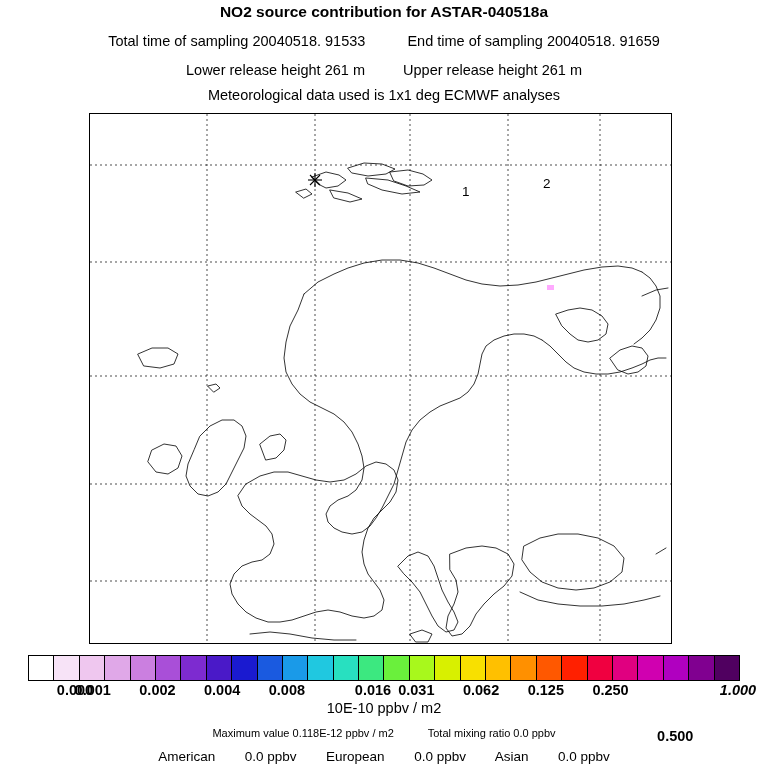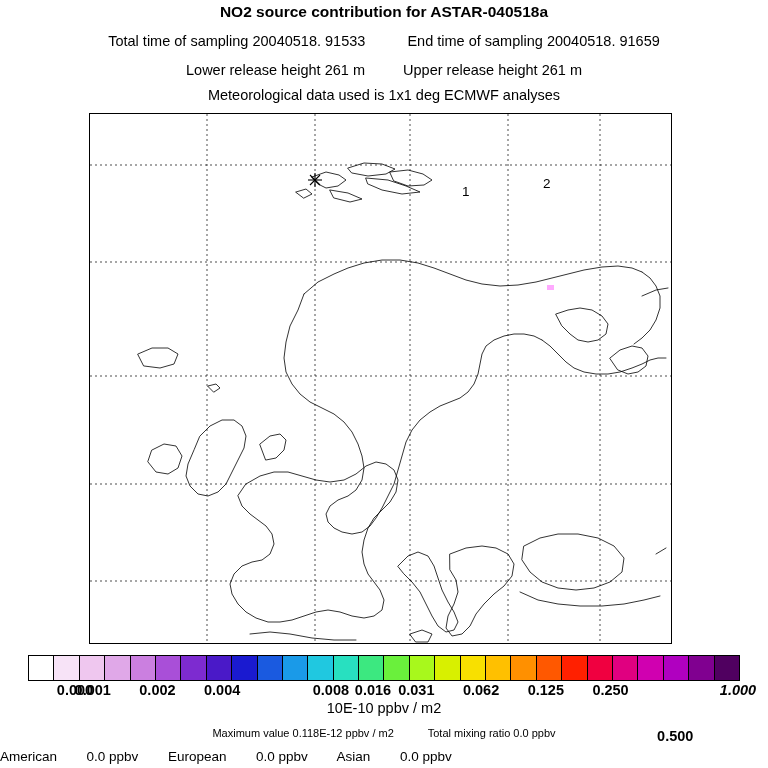--- a/index.html
+++ b/index.html
@@ -113,21 +113,21 @@
     left: 0;
     width: 768px;
     text-align: center;
     font-size: 11px;
   }
   .footer2 {
     position: absolute;
     top: 749px;
     left: 0;
     width: 768px;
-    text-align: left;
+    text-align: center;
     font-size: 13.5px;
   }
   .footer1 .g1 { display: inline-block; width: 28px; }
   .footer2 .g2 { display: inline-block; width: 22px; }
 </style>
 </head>
 <body>
 
 <div class="page">
 
@@ -257,21 +257,21 @@
         <div class="swatch" style="background: rgb(128, 0, 144);"></div>
         <div class="swatch" style="background: rgb(80, 0, 96);"></div>
       </div>
   </div>
 
   <div class="cbar-labels" id="cbar-labels">
       <span style="left: 30px; margin-left: 45px;">0.000</span>
       <span style="left: 92.7273px;">0.001</span>
       <span style="left: 157.455px;">0.002</span>
       <span style="left: 222.182px;">0.004</span>
-      <span style="left: 286.909px; margin-left: 44px;">0.008</span>
+      <span style="left: 286.909px;">0.008</span>
       <span style="left: 373px;">0.016</span>
       <span style="left: 416.364px;">0.031</span>
       <span style="left: 481.091px;">0.062</span>
       <span style="left: 545.818px;">0.125</span>
       <span style="left: 610.545px;">0.250</span>
       <span style="left: 675.273px; margin-top: 46px;">0.500</span>
       <span style="left: 738px; font-style: italic;">1.000</span>
     </div>
 
   <div class="cbar-unit">10E-10 ppbv / m2</div>

